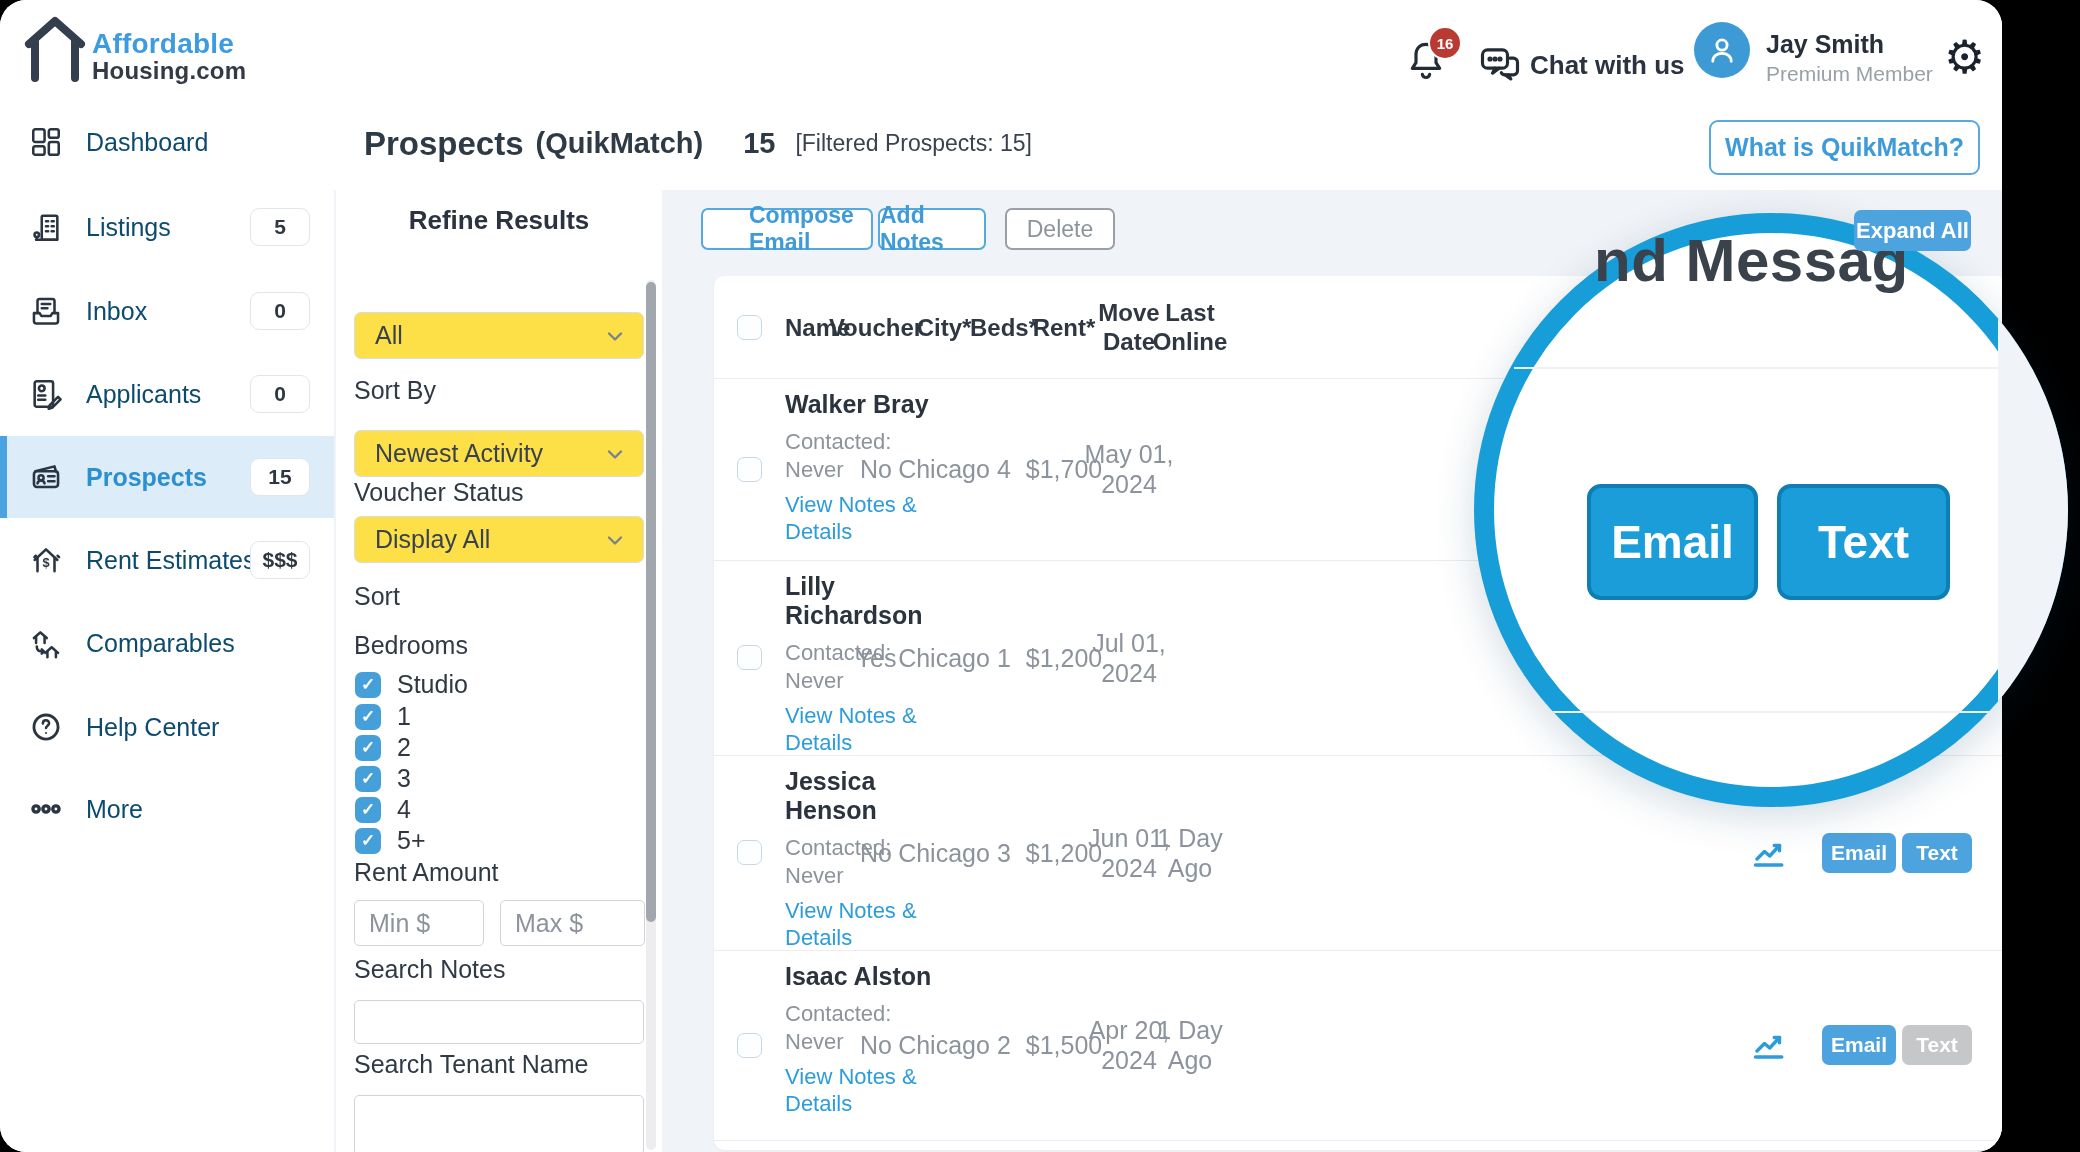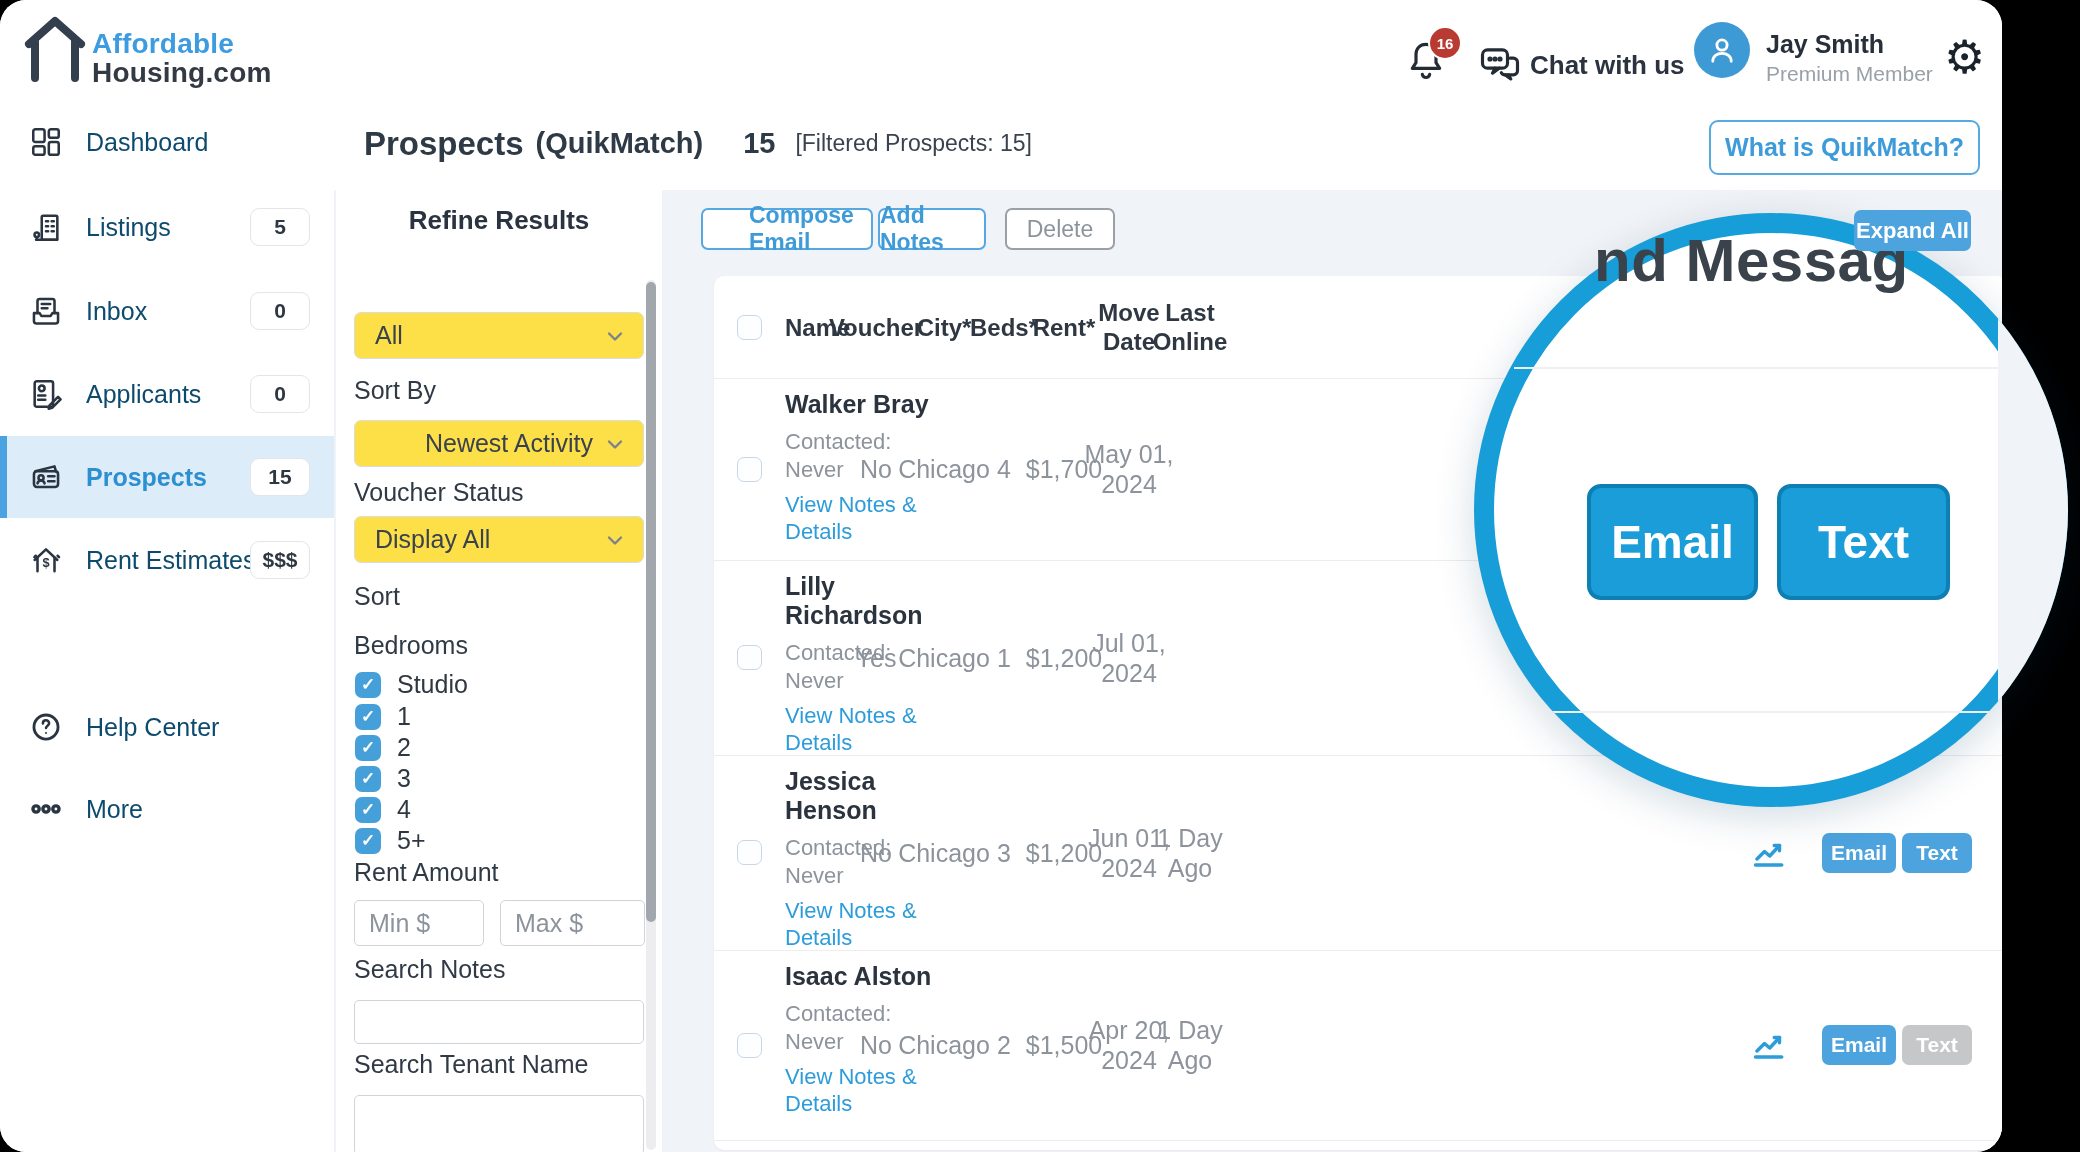--- a/index.html
+++ b/index.html
@@ -5,21 +5,21 @@
   html,body{margin:0;padding:0;background:#000;width:2080px;height:1152px;overflow:hidden;
     font-family:"Liberation Sans",sans-serif;-webkit-font-smoothing:antialiased;}
   #stage{position:relative;width:2080px;height:1152px;background:#000;}
   
   #window{position:absolute;left:0;top:0;width:2002px;height:1152px;background:#fff;
     border-radius:26px;overflow:hidden;}
   
   #topbar{position:absolute;left:0;top:0;width:2002px;height:97px;background:#fff;border-bottom:1px solid #eef0f3;}
   .logo-house{position:absolute;left:22px;top:14px;}
   .logo-line1{position:absolute;left:92px;top:28px;font-size:28px;font-weight:800;color:#3D9BE0;letter-spacing:.2px;}
-  .logo-line2{position:absolute;left:92px;top:57px;font-size:28px;font-weight:800;color:#333A44;letter-spacing:.2px;}
+  .logo-line2{position:absolute;left:92px;top:57px;font-size:24px;font-weight:800;color:#333A44;letter-spacing:.2px;}
   .bell{position:absolute;left:1406px;top:38px;}
   .bell-badge{position:absolute;left:1428px;top:26px;width:30px;height:30px;border-radius:50%;
     background:#B93A31;border:2px solid #fff;color:#fff;font-size:15px;font-weight:700;
     display:flex;align-items:center;justify-content:center;}
   .chat-ic{position:absolute;left:1478px;top:44px;}
   .chat-label{position:absolute;left:1530px;top:50px;font-size:26px;font-weight:700;color:#2A333F;}
   .avatar{position:absolute;left:1694px;top:22px;width:56px;height:56px;border-radius:50%;background:#3E9AD5;
     display:flex;align-items:center;justify-content:center;}
   .user-name{position:absolute;left:1766px;top:30px;font-size:25px;font-weight:600;color:#262F3A;}
   .user-tier{position:absolute;left:1766px;top:62px;font-size:21px;color:#9AA0A8;}
@@ -241,20 +241,34 @@
               <path d="M4 12 L12 4.5 L20 12"></path>
               <path d="M6 10.5 V20 M18 10.5 V20"></path>
               <text x="12" y="17" text-anchor="middle" font-size="9" fill="#2A3541" stroke="none" font-weight="bold">$</text>
               <path d="M4.8 9 l-1 1M20.2 9 l1 1"></path>
             </svg>
           </span>
       <span class="nav-label">Rent Estimates</span>
       <span class="badge">$$$</span>
     </div>
 
+    <div class="snav" style="top:518px;">
+      <span class="nav-ic">
+            <svg width="34" height="34" viewBox="0 0 24 24">
+              <path d="M3.5 8.5 L8 4.5 L12.5 8.5"></path>
+              <path d="M5 7.5 V12 M11 7.5 V12"></path>
+              <path d="M11.5 19 L16 15 L20.5 19"></path>
+              <path d="M13 18 V22 M19 18 V22"></path>
+              <path d="M5.5 14.5 c0 2.5 1.5 3.5 3.5 3.5 h1"></path>
+              <path d="M9 16.5 L10.5 18 L9 19.5"></path>
+            </svg>
+          </span>
+      <span class="nav-label">Comparables</span>
+
+    </div>
 
     <div class="snav" style="top:602px;">
       <span class="nav-ic">
             <svg width="34" height="34" viewBox="0 0 24 24">
               <circle cx="12" cy="12" r="8.5" stroke-width="2"></circle>
               <path d="M9.8 9.5 c0-1.3 1-2.2 2.2-2.2 s2.2 .9 2.2 2.1 c0 1.6-2.2 1.7-2.2 3.3"></path>
               <circle cx="12" cy="16.3" r="0.7" fill="#2A3541" stroke="none"></circle>
             </svg>
           </span>
       <span class="nav-label">Help Center</span>
@@ -289,21 +303,21 @@
 
     <div class="rf-label" style="top:85px;margin-top:44px;">Show Me Prospects</div>
     <div class="rf-dd" style="top:122px;">
       <span class="ddv">All</span>
       <svg width="24" height="24" viewBox="0 0 24 24">
             <polyline points="6,9.5 12,15.5 18,9.5"></polyline>
           </svg>
     </div>
 
     <div class="rf-label" style="top:186px;">Sort By</div>
-    <div class="rf-dd" style="top:230px;justify-content:center;">
+    <div class="rf-dd" style="top:240px;">
       <span class="ddv">Newest Activity</span>
       <svg width="24" height="24" viewBox="0 0 24 24">
             <polyline points="6,9.5 12,15.5 18,9.5"></polyline>
           </svg>
     </div>
 
     <div class="rf-label" style="top:288px;">Voucher Status</div>
     <div class="rf-dd" style="top:326px;">
       <span class="ddv">Display All</span>
       <svg width="24" height="24" viewBox="0 0 24 24">

